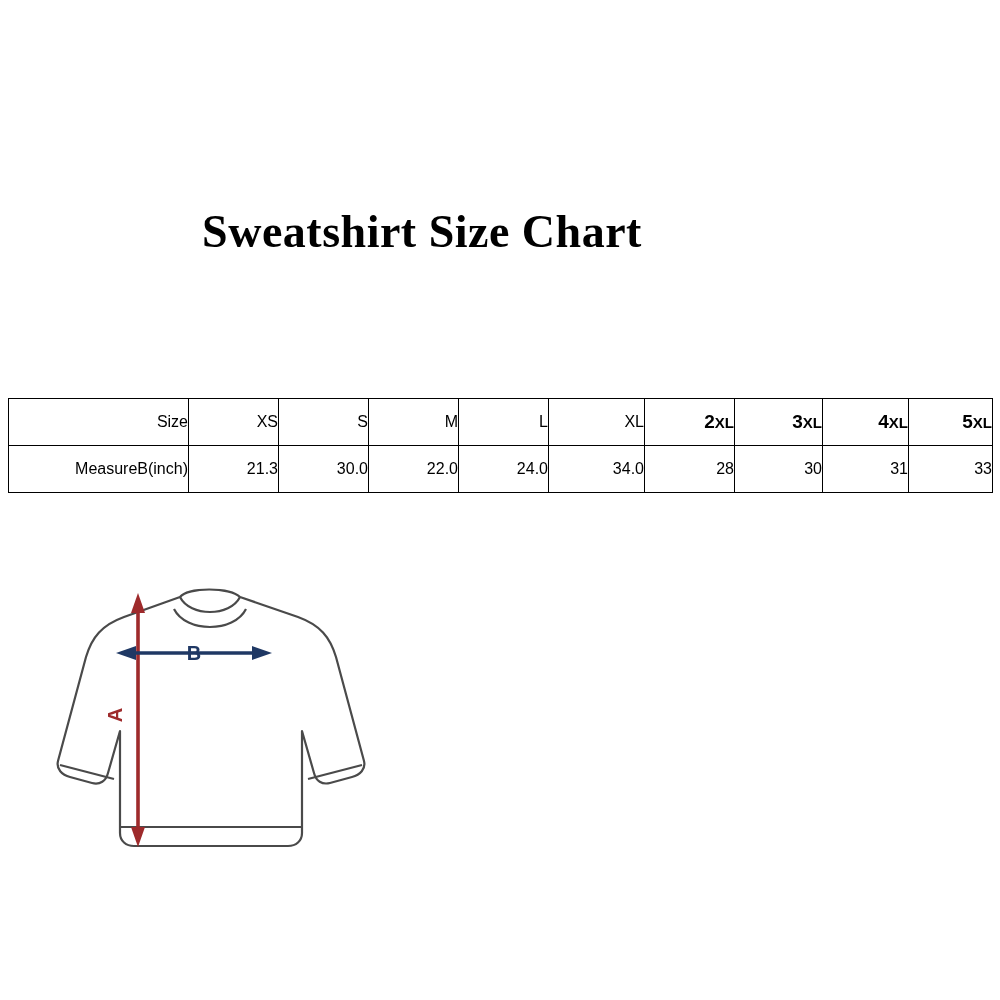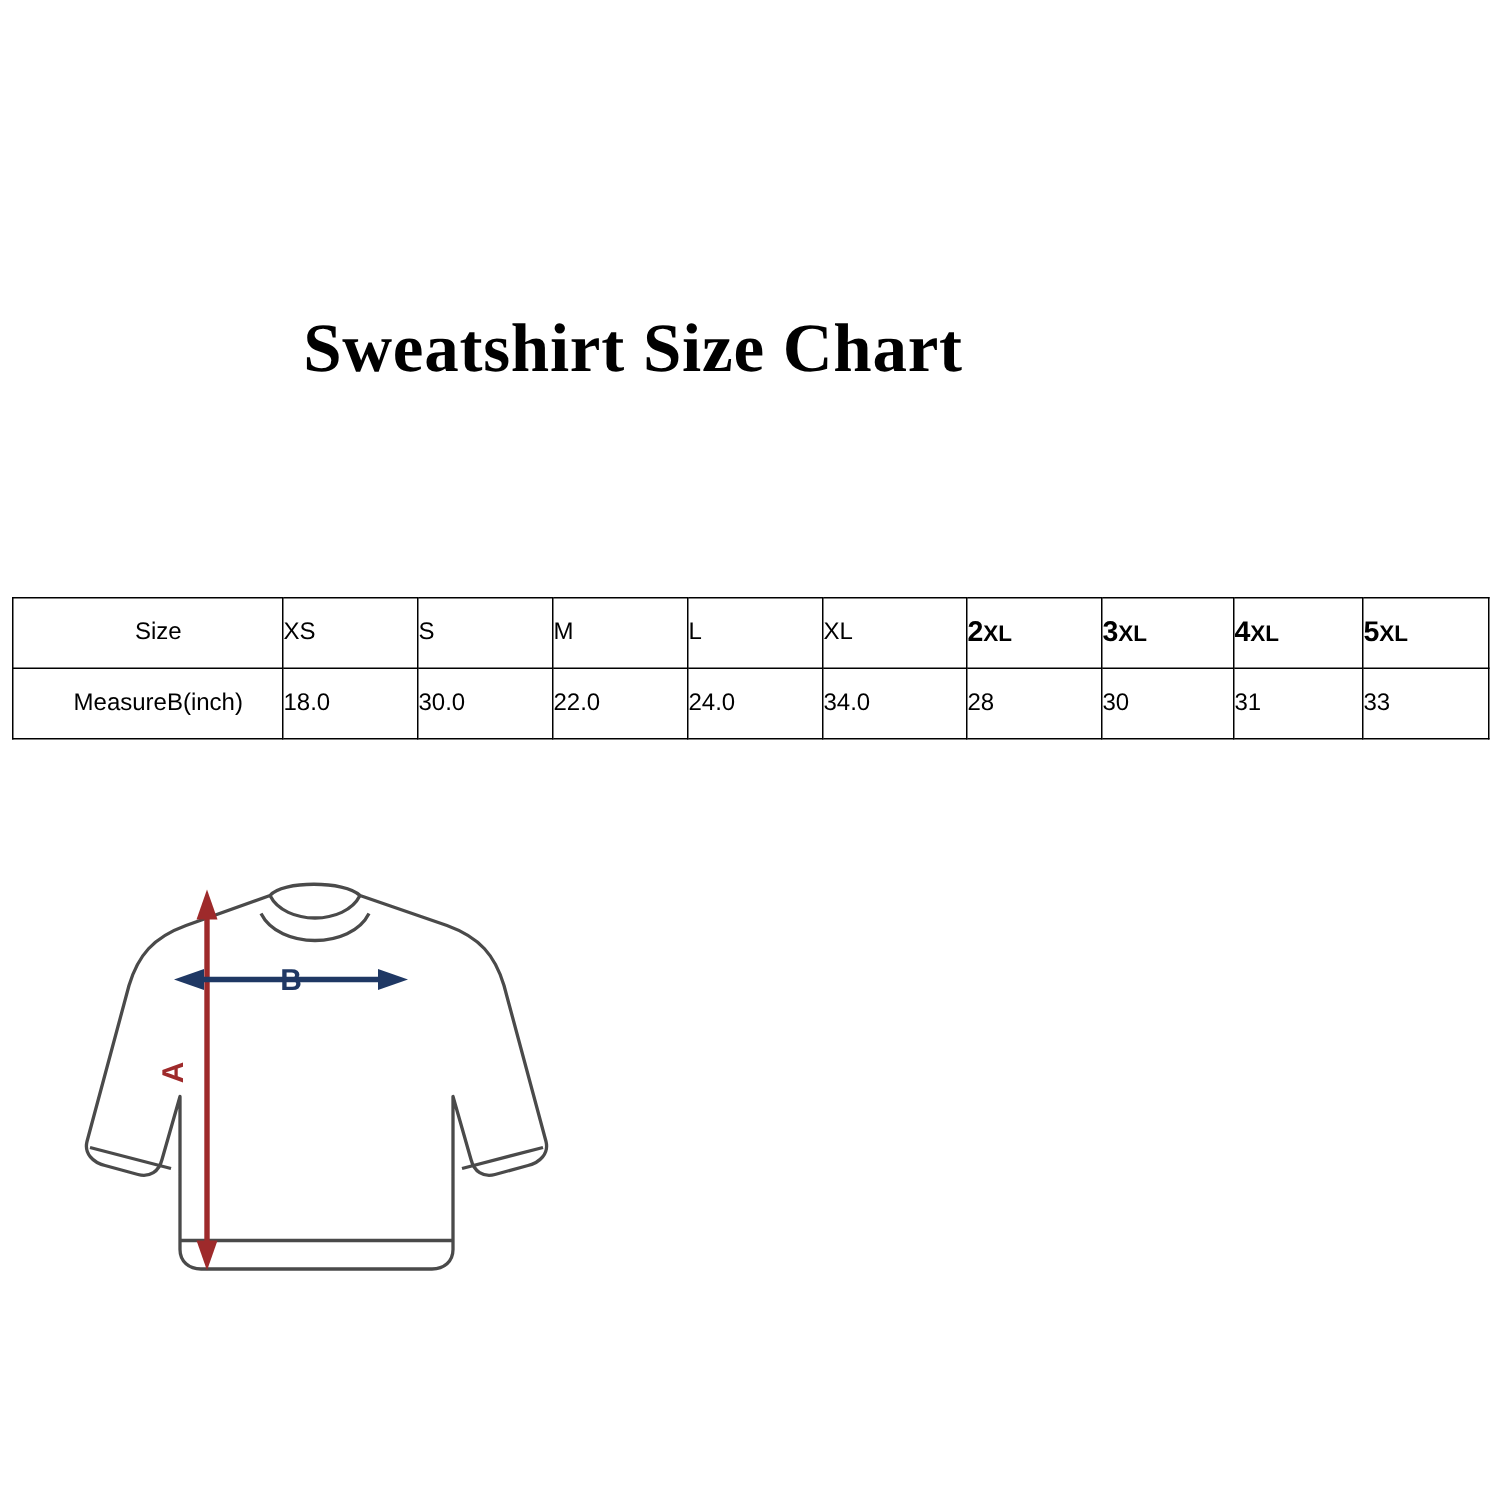--- a/index.html
+++ b/index.html
@@ -37,28 +37,28 @@
   }
 
   table.size-table {
     border-collapse: collapse;
     width: 984px;
     table-layout: fixed;
   }
   table.size-table td {
     border: 1px solid #000000;
     height: 46px;
-    text-align: left;
+    text-align: right;
     vertical-align: middle;
     font-size: 16px;
     color: #000000;
     padding: 0;
   }
   table.size-table td.label-col {
-    text-align: center;
+    text-align: right;
     padding-left: 14px;
     font-size: 16px;
   }
   table.size-table tr.header-row td {
     font-size: 16px;
   }
   
   col.c0 { width: 180px; }
   col.c1 { width: 90px; }
   col.c2 { width: 90px; }
@@ -117,21 +117,21 @@
         <td>M</td>
         <td>L</td>
         <td>XL</td>
         <td><span class="big-prefix">2</span><span class="xl-suffix">XL</span></td>
         <td><span class="big-prefix">3</span><span class="xl-suffix">XL</span></td>
         <td><span class="big-prefix">4</span><span class="xl-suffix">XL</span></td>
         <td><span class="big-prefix">5</span><span class="xl-suffix">XL</span></td>
       </tr>
       <tr>
         <td class="label-col">MeasureB(inch)</td>
-        <td>18.0</td>
+        <td>21.3</td>
         <td>30.0</td>
         <td>22.0</td>
         <td>24.0</td>
         <td>34.0</td>
         <td>28</td>
         <td>30</td>
         <td>31</td>
         <td>33</td>
       </tr>
     </tbody>

